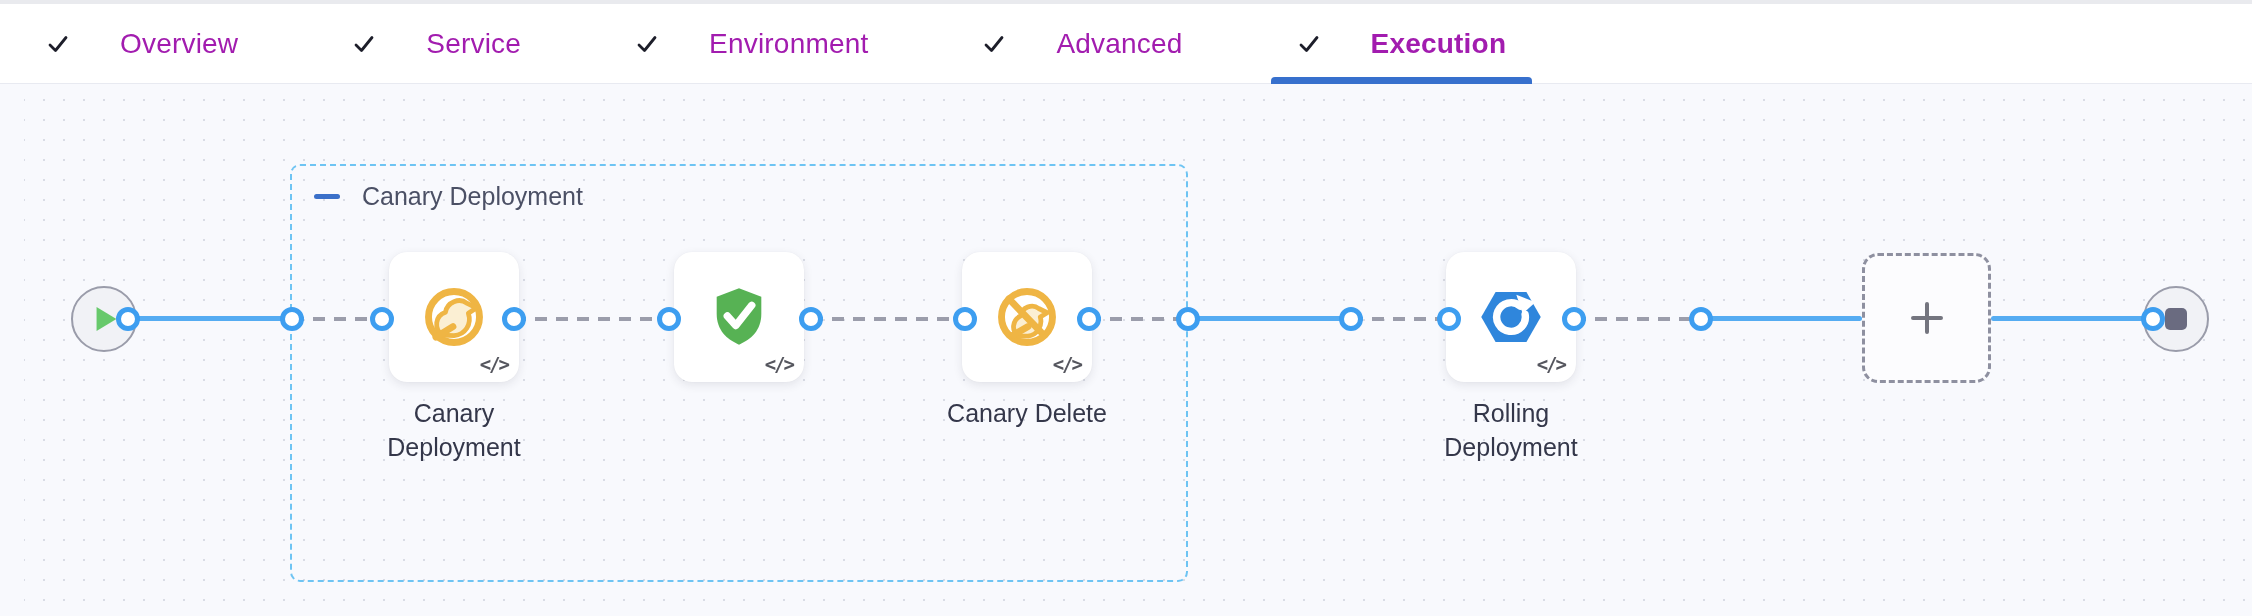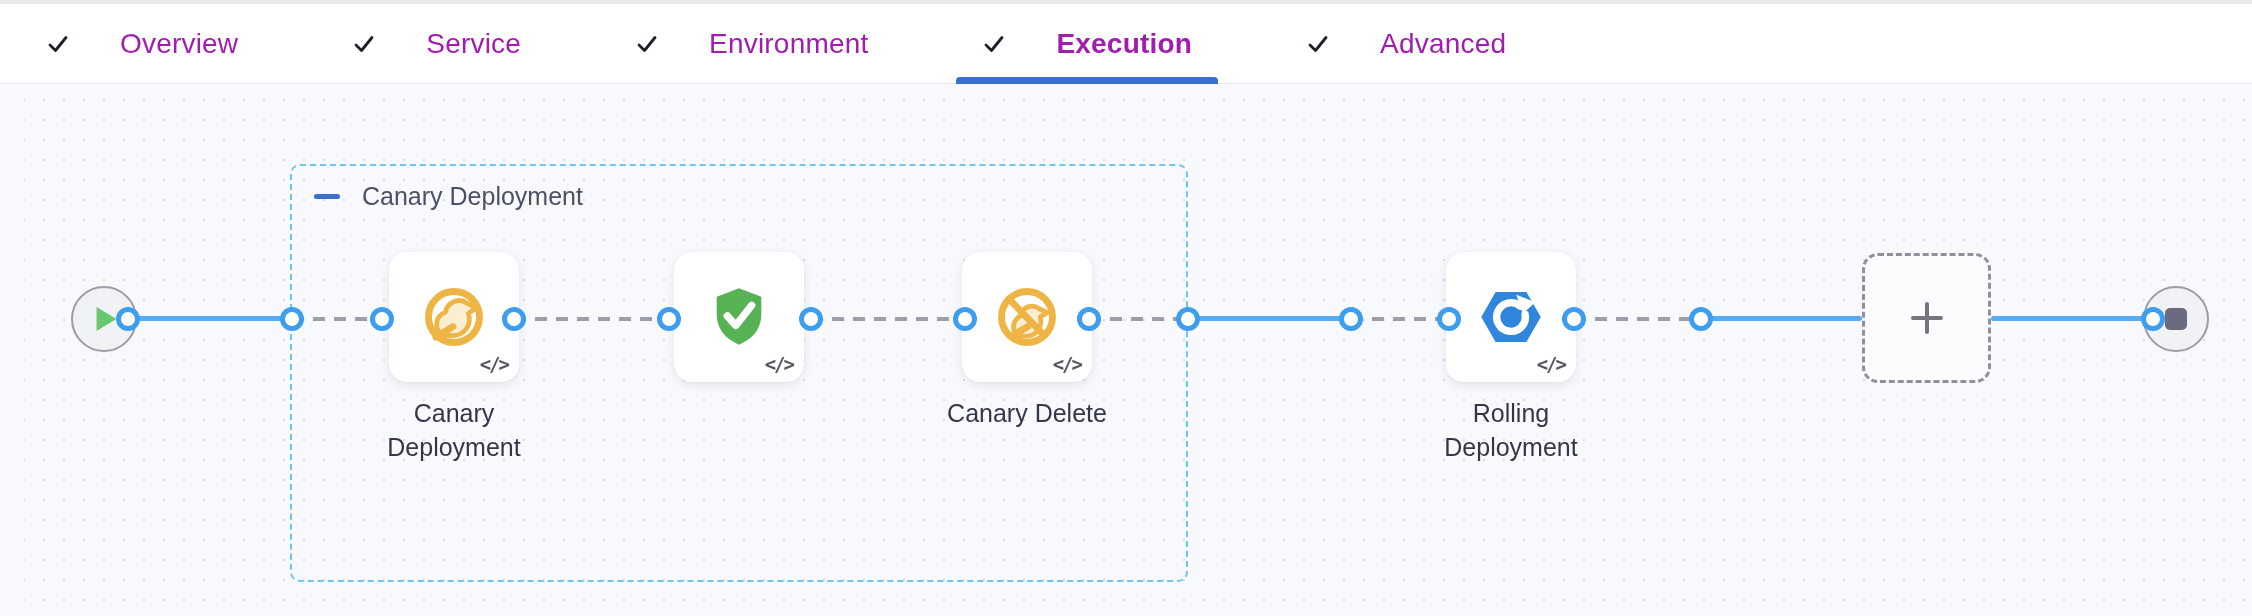--- a/index.html
+++ b/index.html
@@ -83,32 +83,32 @@
         <path d="M4 13 L9.5 18.5 L20 5.5" fill="none" stroke="#1d1e2a" stroke-width="2.8" stroke-linecap="round" stroke-linejoin="round"></path>
       </svg>
     <span class="lbl">Service</span>
   </div>
   <div class="tab">
     <svg class="check" viewBox="0 0 24 24">
         <path d="M4 13 L9.5 18.5 L20 5.5" fill="none" stroke="#1d1e2a" stroke-width="2.8" stroke-linecap="round" stroke-linejoin="round"></path>
       </svg>
     <span class="lbl">Environment</span>
   </div>
+  <div class="tab">
+    <svg class="check" viewBox="0 0 24 24">
+        <path d="M4 13 L9.5 18.5 L20 5.5" fill="none" stroke="#1d1e2a" stroke-width="2.8" stroke-linecap="round" stroke-linejoin="round"></path>
+      </svg>
+    <span class="lbl">Advanced</span>
+  </div>
   <div class="tab active">
     <svg class="check" viewBox="0 0 24 24">
         <path d="M4 13 L9.5 18.5 L20 5.5" fill="none" stroke="#1d1e2a" stroke-width="2.8" stroke-linecap="round" stroke-linejoin="round"></path>
       </svg>
     <span class="lbl">Execution</span>
     <span class="underline"></span>
-  </div>
-  <div class="tab">
-    <svg class="check" viewBox="0 0 24 24">
-        <path d="M4 13 L9.5 18.5 L20 5.5" fill="none" stroke="#1d1e2a" stroke-width="2.8" stroke-linecap="round" stroke-linejoin="round"></path>
-      </svg>
-    <span class="lbl">Advanced</span>
   </div>
 </div>
 
 <div class="canvas">
 
   <div class="group group-canary">
     <div class="group-head">
       <div class="collapse-btn"></div>
       <span class="group-title">Canary Deployment</span>
     </div>

